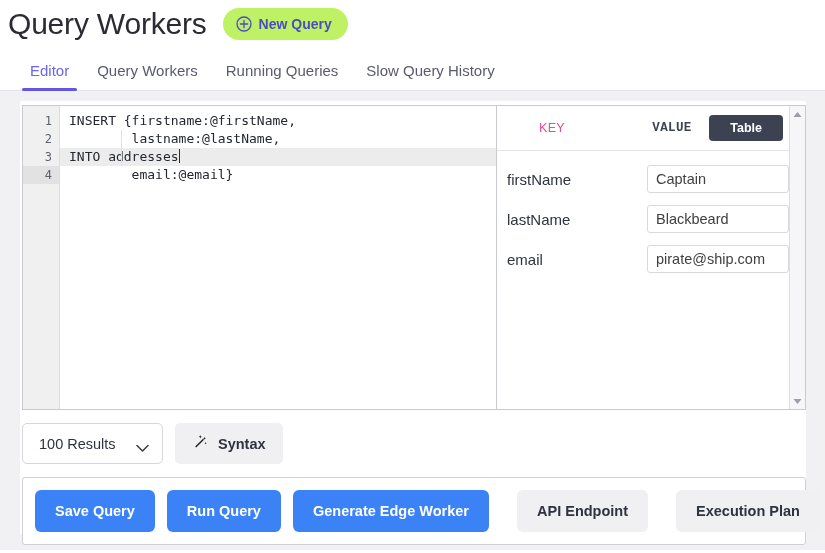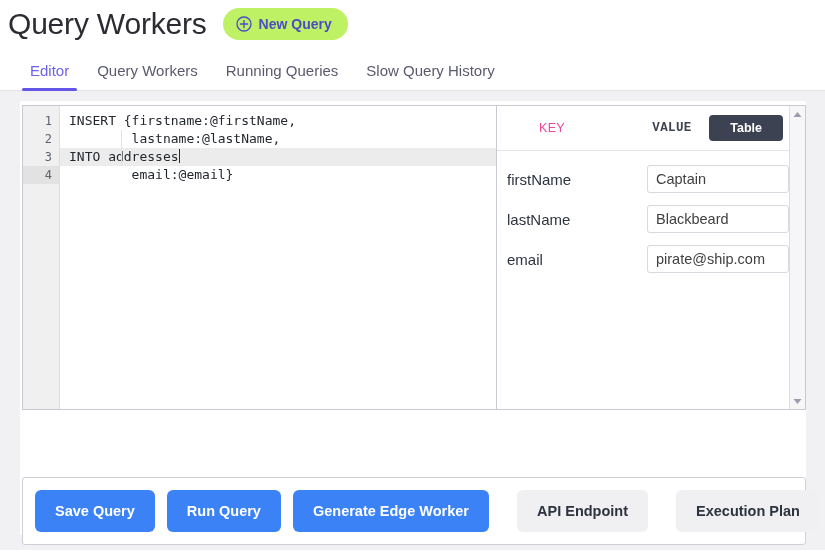--- a/index.html
+++ b/index.html
@@ -374,20 +374,41 @@
             <div class="vscroll-thumb"></div>
             <div class="vscroll-arrow bottom">
               <svg width="9" height="7" viewBox="0 0 9 7">
                   <path d="M4.5 6 L0.5 1 L8.5 1 Z" fill="#9c9caa"></path>
                 </svg>
             </div>
           </div>
         </div>
       </div>
 
+      <div class="toolbar-row">
+        <div class="select-wrap">
+          <span class="sel-label">100 Results</span>
+          <span class="chev">
+            <svg width="13" height="9" viewBox="0 0 13 9">
+                <path d="M1 1.5 L6.5 7 L12 1.5" fill="none" stroke="#3a3a46" stroke-width="1.5" stroke-linecap="round" stroke-linejoin="round"></path>
+              </svg>
+          </span>
+        </div>
+        <button class="syntax-btn">
+          <span>
+            <svg width="17" height="17" viewBox="0 0 17 17">
+              <path d="M4.2 13.6 L12.0 5.8 L11.0 4.8 L3.2 12.6 Z" fill="#1d1d22"></path>
+              <path d="M12.4 5.4 L13.6 4.2 L12.6 3.2 L11.4 4.4 Z" fill="#1d1d22"></path>
+              <path d="M8.3 1.2 l.45 1.15 1.15 .45 -1.15 .45 -.45 1.15 -.45 -1.15 -1.15 -.45 1.15 -.45 Z" fill="#1d1d22"></path>
+              <path d="M13.6 8.0 l.33 .85 .85 .33 -.85 .33 -.33 .85 -.33 -.85 -.85 -.33 .85 -.33 Z" fill="#1d1d22"></path>
+            </svg>
+          </span>
+          <span>Syntax</span>
+        </button>
+      </div>
 
       <div class="actions-box">
         <button class="btn primary">Save Query</button>
         <button class="btn primary">Run Query</button>
         <button class="btn primary">Generate Edge Worker</button>
         <button class="btn ghost">API Endpoint</button>
         <button class="btn ghost">Execution Plan</button>
       </div>
 
     </div>

